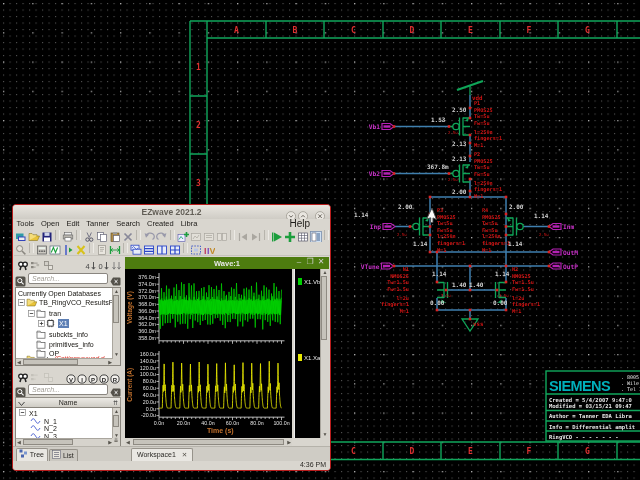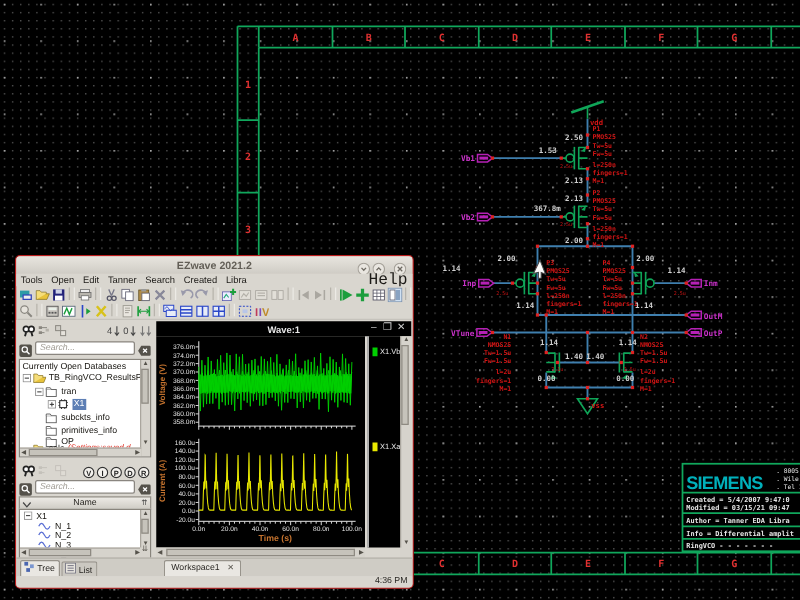--- a/index.html
+++ b/index.html
@@ -14,21 +14,21 @@
   #titlebar{position:absolute;left:0;top:0;right:0;height:14px;
     background:linear-gradient(#e8e5df,#cfccc5);border-bottom:1px solid #b5b2aa;
     border-radius:3px 3px 0 0;}
   #title-text{position:absolute;left:0;right:0;top:2px;text-align:center;
     font-size:8.5px;font-weight:bold;color:#625e56;}
   .wbtn{position:absolute;top:2px;width:10px;height:10px;}
   #btn-min{right:34px;} #btn-max{right:22px;} #btn-close{right:5px;}
 
   #menubar{position:absolute;left:0;top:14px;right:0;height:10px;background:#d9d6cf;line-height:10px;}
   .menu-item{display:inline-block;vertical-align:top;padding:0 3.5px;font-size:7.5px;color:#1c1a17;line-height:10px;}
-  #menu-help{position:absolute;right:4px;top:0;font-size:13px;color:#1c1a17;line-height:10px;font-family:Liberation Mono, monospace;}
+  #menu-help{position:absolute;right:20px;top:0;font-size:10px;color:#1c1a17;line-height:10px;}
 
   .toolbar{position:absolute;left:1px;right:0;height:13px;background:#d9d6cf;white-space:nowrap;overflow:hidden;}
   #toolbar1{top:24px;} #toolbar2{top:37px;border-bottom:1px solid #c6c3bc;}
   .tbtn{display:inline-block;width:12px;height:12px;margin:0 0 0 1px;vertical-align:top;}
   .tsep{display:inline-block;width:3px;height:10px;margin:1px 1px 0 2px;vertical-align:top;
     border-left:1px solid #b7b4ac;border-right:1px solid #eceae5;}
 
   
   #leftpanel{position:absolute;left:0;top:51px;width:110px;bottom:23px;background:#d9d6cf;}
   .mini-toolbar{position:absolute;left:2px;right:2px;height:14px;}
@@ -52,21 +52,21 @@
   .hscroll{position:absolute;left:0;right:0;bottom:0;height:7px;background:#d6d3cc;border-top:1px solid #aaa69e;}
   .hthumb{position:absolute;top:0;height:6px;background:#c6c3bb;border:1px solid #8e8a82;box-sizing:border-box;}
   .sarrow{position:absolute;color:#55524b;font-size:5px;line-height:7px;}
 
   #nameheader{position:absolute;left:2px;right:2px;top:141px;height:11px;
     background:linear-gradient(#eceae5,#cfccc5);border:1px solid #97938b;box-sizing:border-box;
     font-size:7px;color:#2a2824;text-align:center;line-height:10px;}
 
   
   #wavewin{position:absolute;left:111px;top:51px;right:0;bottom:23px;background:#d9d6cf;}
-  #wave-titlebar{position:absolute;left:1px;top:1px;right:1px;height:12px;background:#000000;}
+  #wave-titlebar{position:absolute;left:1px;top:1px;right:1px;height:12px;background:#4d7c0f;}
   #wave-title{position:absolute;left:0;right:0;top:1.5px;text-align:center;font-size:7.5px;font-weight:bold;color:#e8e8e8;}
   .wave-btn{position:absolute;top:0px;width:10px;height:11px;color:#cfcfcf;font-size:8px;line-height:10px;text-align:center;}
   #wv-min{right:25px;} #wv-restore{right:14px;} #wv-close{right:3px;}
   #plotarea{position:absolute;left:1px;top:13px;width:167px;bottom:9px;background:#000;}
   #legend{position:absolute;left:170px;top:13px;right:9px;bottom:9px;background:#000;border-left:1px solid #ececec;}
   .legend-entry{position:absolute;left:3px;height:9px;font-size:6px;color:#e8e8e8;white-space:nowrap;}
   .legend-swatch{display:inline-block;width:4px;height:7px;margin-right:2px;vertical-align:-1.5px;}
   #legend-vscroll{position:absolute;right:1px;top:13px;width:8px;bottom:9px;background:#d6d3cc;border-left:1px solid #aaa69e;}
   #wave-hscroll{position:absolute;left:1px;bottom:1px;height:8px;width:167px;background:#d6d3cc;}
   #wave-corner{position:absolute;right:1px;bottom:1px;width:9px;height:8px;background:#d6d3cc;}

